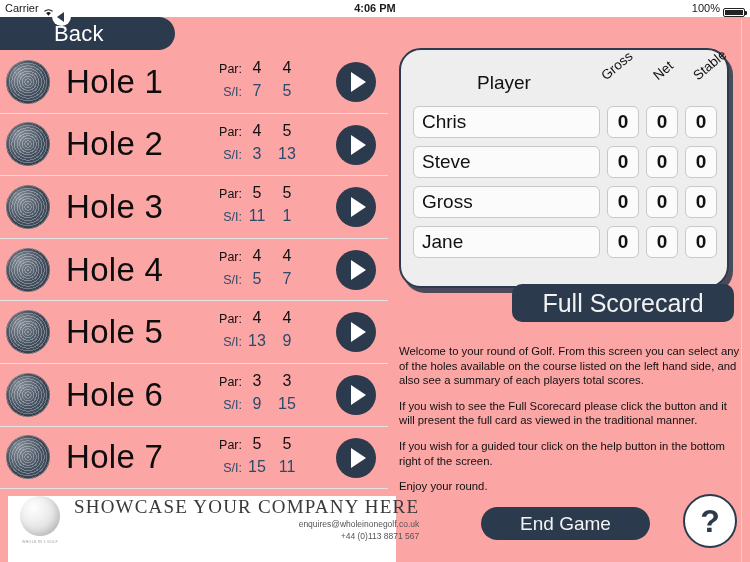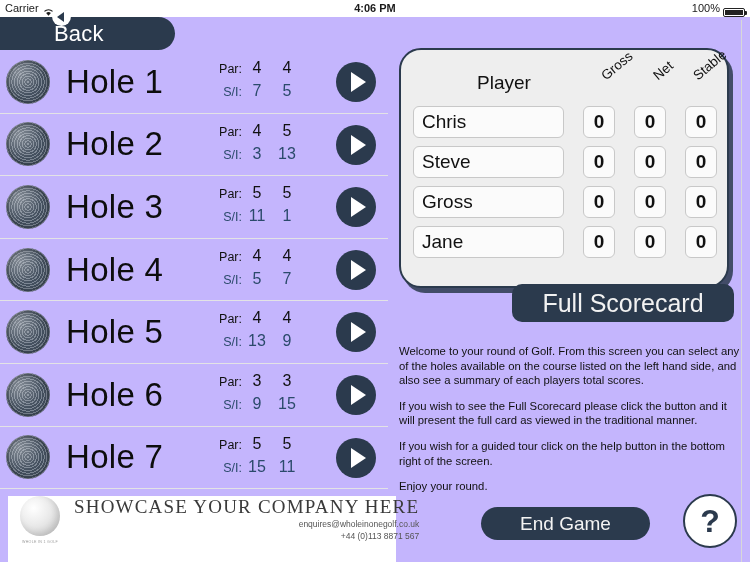--- a/index.html
+++ b/index.html
@@ -2,21 +2,21 @@
 <html><head>
 <meta charset="utf-8">
 <style>
   * { box-sizing: border-box; margin: 0; padding: 0; }
   html, body {
     width: 750px; height: 562px;
     background: #ffffff;
     font-family: "Liberation Sans", sans-serif;
     overflow: hidden;
   }
-  #app { position: relative; width: 750px; height: 562px; background: #c4b5fd; }
+  #app { position: relative; width: 750px; height: 562px; background: #fca5a5; }
 
   
   .statusbar {
     position: absolute; top: 0; left: 0; width: 750px; height: 17px;
     background: #ffffff; color: #1a1a1a;
     font-size: 11px; line-height: 17px;
   }
   .sb-left { position: absolute; left: 5px; top: 0; display: flex; align-items: center; gap: 4px; }
   .sb-center { position: absolute; left: 0; top: 0; width: 750px; text-align: center; font-weight: bold; font-size: 11px; }
   .sb-right { position: absolute; right: 5px; top: 0; display: flex; align-items: flex-end; gap: 3px; }
@@ -95,21 +95,21 @@
     background: #eeeeee; border: 2.5px solid #2b3a4d; border-radius: 22px;
     box-shadow: 4px 5px 0 rgba(43,58,77,.85);
   }
   .sp-head { position: relative; height: 52px; }
   .sp-player-h { position: absolute; left: 76px; top: 22px; font-size: 19px; color: #111; }
   .rot-h { position: absolute; top: 18px; font-size: 13.5px; color: #111;
            transform: rotate(-40deg); transform-origin: left bottom; white-space: nowrap; }
   .rot-gross { left: 207px; }
   .rot-net { left: 259px; }
   .rot-stable { left: 299px; }
-  .sp-row { display: flex; align-items: center; height: 40px; padding: 0 10px 0 12px; gap: 19px; }
+  .sp-row { display: flex; align-items: center; height: 40px; padding: 0 10px 0 12px; gap: 7px; }
   .name-box {
     flex: 1; height: 32px; background: #fbfbfb; border: 1px solid #c8c8c8; border-radius: 6px;
     display: flex; align-items: center; padding-left: 8px; font-size: 19px; color: #111;
   }
   .score-box {
     width: 32px; height: 32px; background: #fbfbfb; border: 1px solid #c8c8c8; border-radius: 6px;
     display: flex; align-items: center; justify-content: center; font-size: 19px; font-weight: bold; color: #111; flex: none;
   }
   .full-sc {
     position: absolute; left: 512px; top: 284px; width: 222px; height: 38px;

